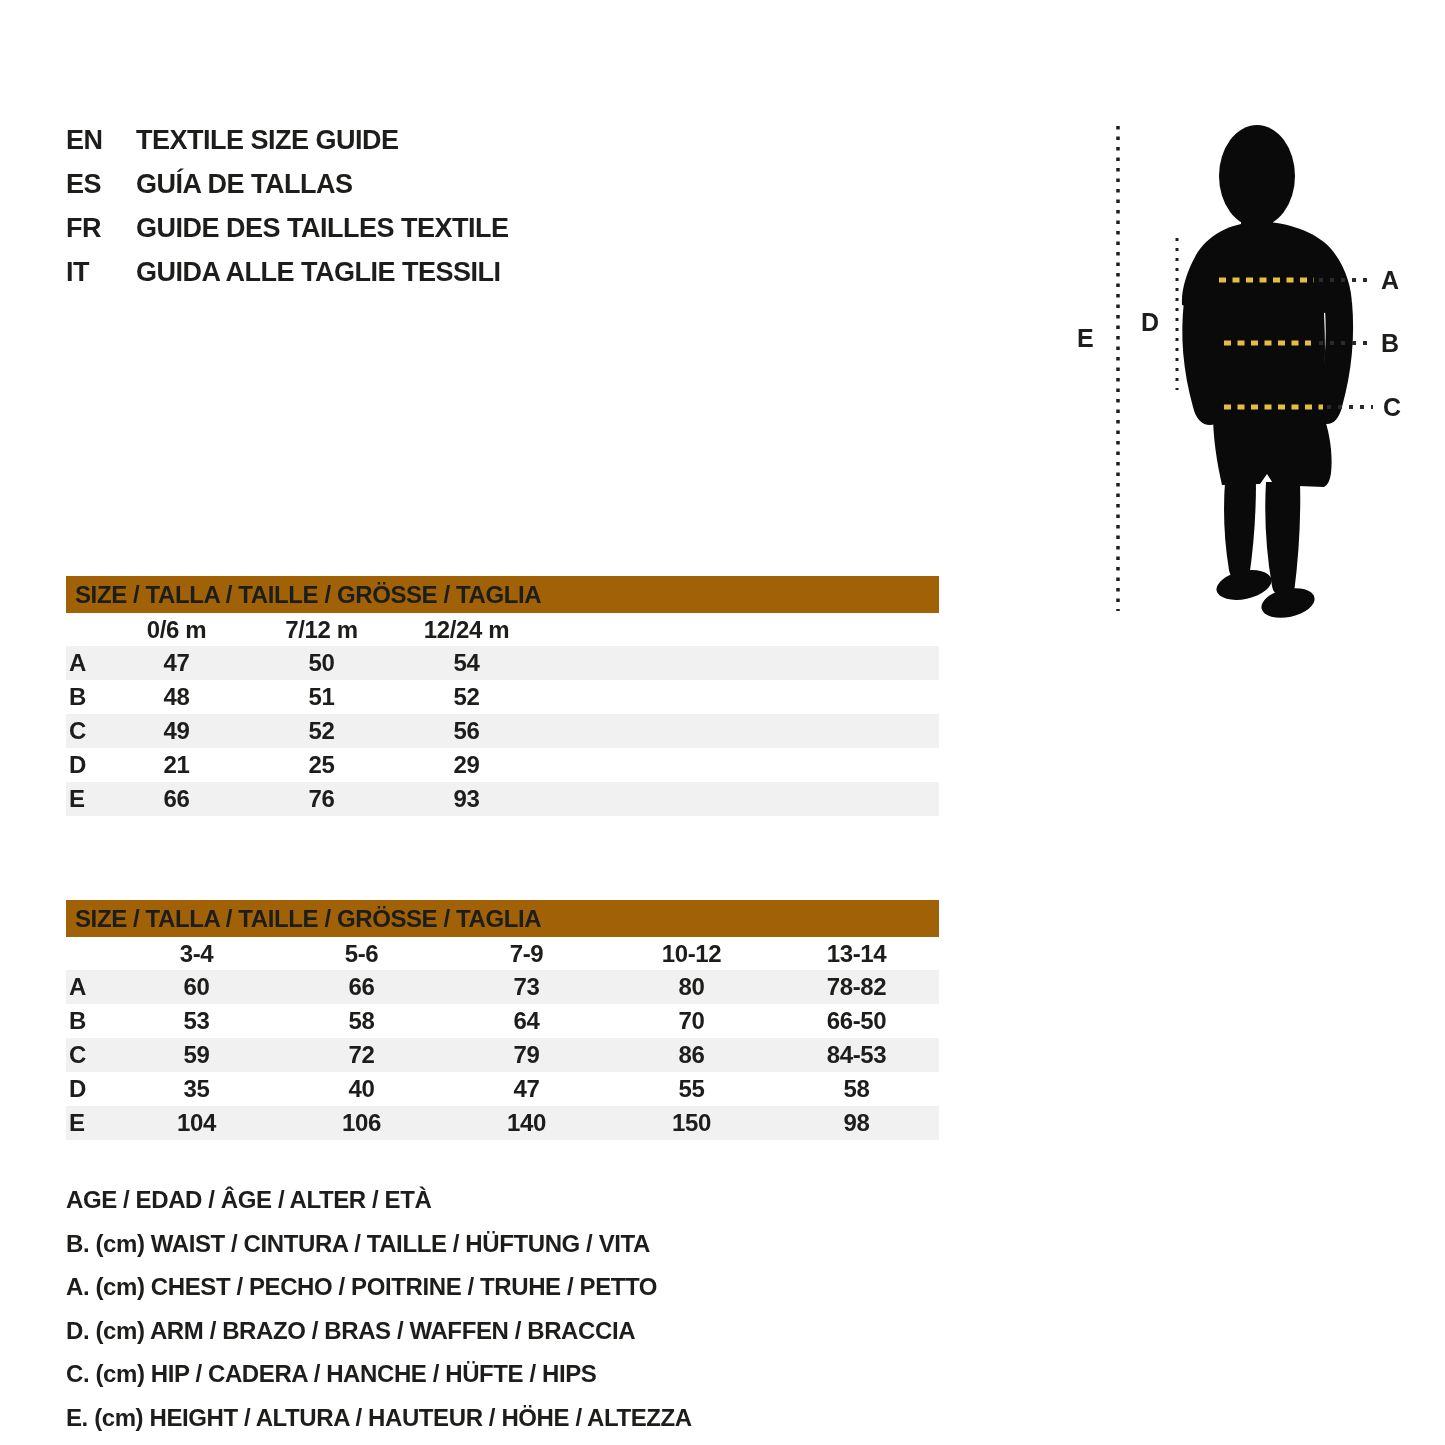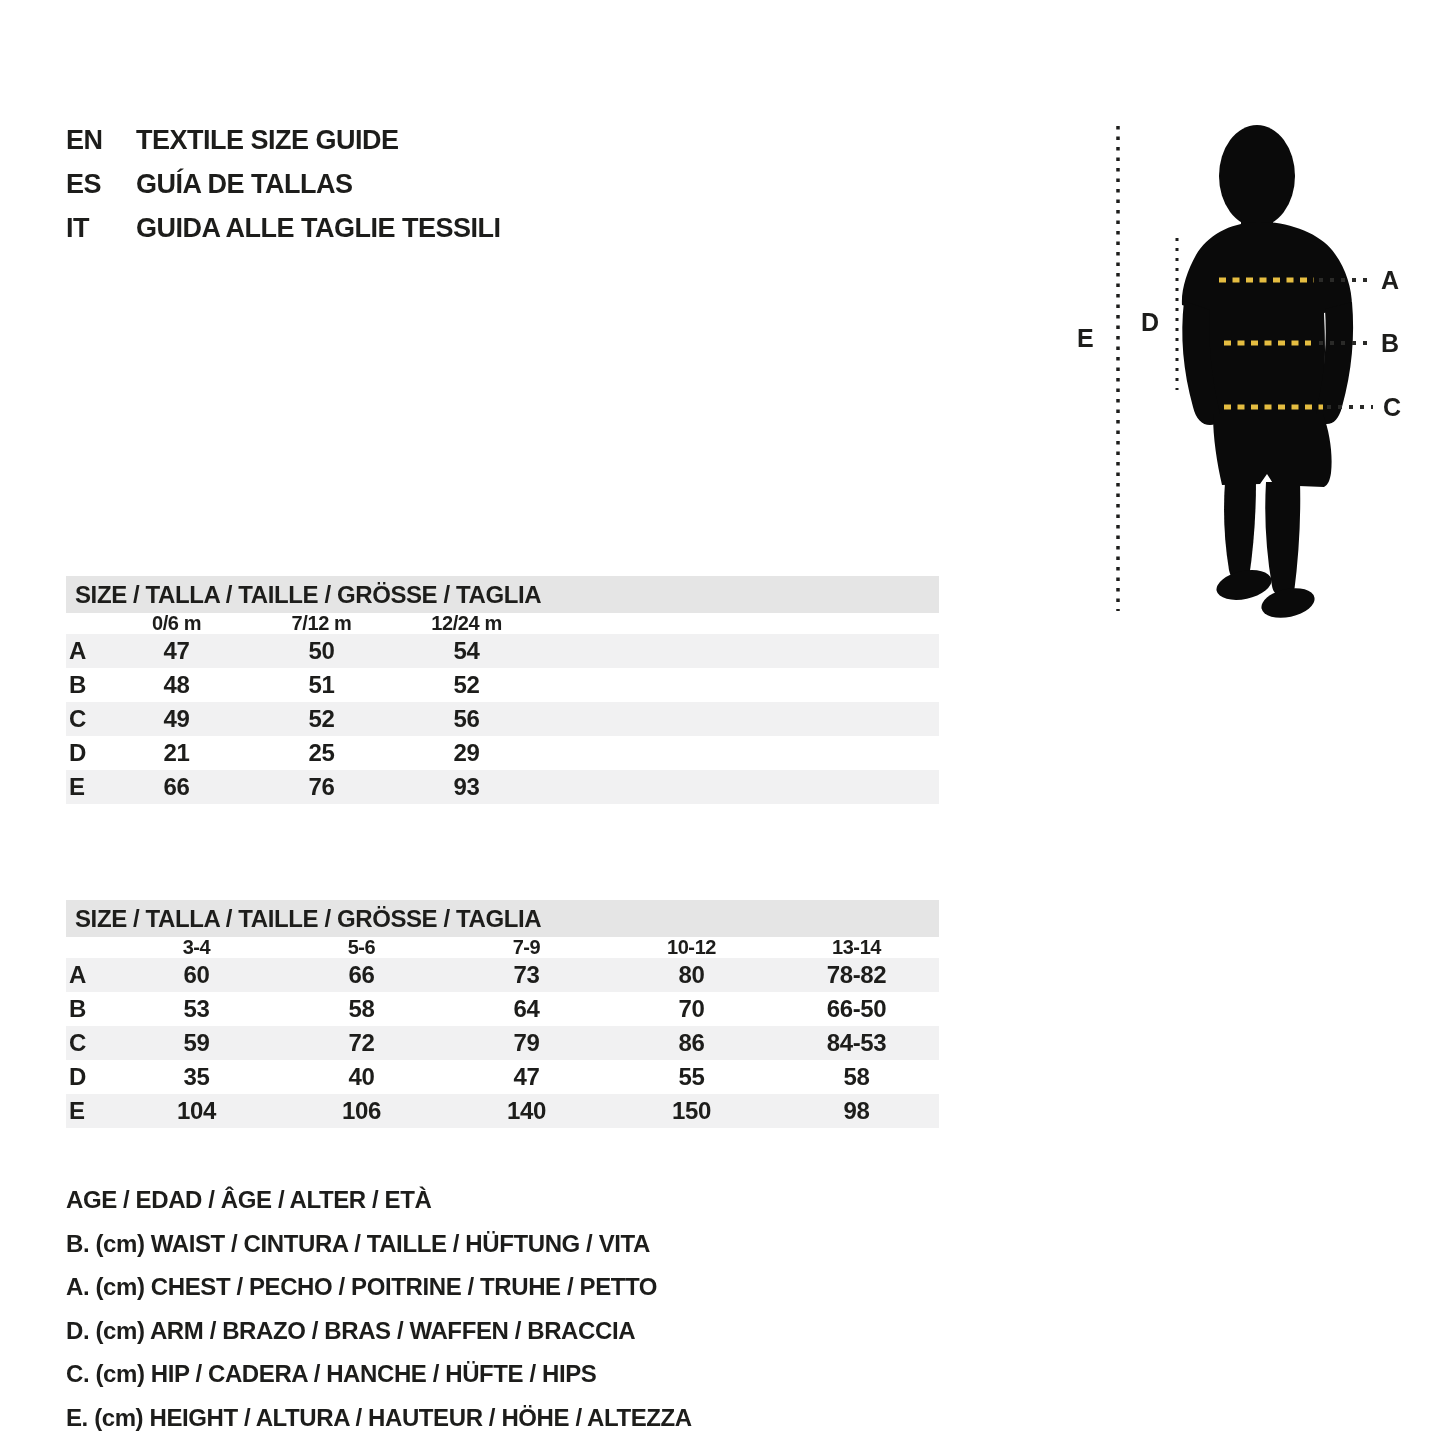--- a/index.html
+++ b/index.html
@@ -16,24 +16,24 @@
   .lang-row { display:flex; height:44px; align-items:center;
               font-size:27px; font-weight:700; letter-spacing:-0.5px; }
   .lang-code { width:70px; }
 
   
   .table-title { position:absolute; left:55px; font-size:24px; font-weight:700;
                  letter-spacing:-0.4px; white-space:nowrap; }
 
   
   .size-table { position:absolute; left:55px; width:873px; }
-  .size-bar { height:37px; background:#e5e5e5; display:flex; align-items:center;
+  .size-bar { height:37px; background:#a16207; display:flex; align-items:center;
               padding-left:9px; font-size:24px; font-weight:700; letter-spacing:-0.4px; }
-  .hdr-row { height:21px; display:flex; align-items:center;
-             font-size:20px; font-weight:700; letter-spacing:-0.4px; }
+  .hdr-row { height:33px; display:flex; align-items:center;
+             font-size:24px; font-weight:700; letter-spacing:-0.4px; }
   .t-row { height:34px; display:flex; align-items:center;
            font-size:24px; font-weight:700; letter-spacing:-0.4px; }
   .t-row.striped { background:#f1f1f2; }
   .babies .lbl { width:38px; padding-left:3px; }
   .babies .cell { width:145px; text-align:center; }
   .children .lbl { width:48px; padding-left:3px; }
   .children .cell { width:165px; text-align:center; }
 
   
   .legend { position:absolute; left:55px; top:1130px; }
@@ -51,20 +51,24 @@
 <div class="canvas">
 
   <div class="lang-block">
     <div class="lang-row">
       <span class="lang-code">EN</span>
       <span class="lang-title">TEXTILE SIZE GUIDE</span>
     </div>
     <div class="lang-row">
       <span class="lang-code">ES</span>
       <span class="lang-title">GUÍA DE TALLAS</span>
+    </div>
+    <div class="lang-row">
+      <span class="lang-code">FR</span>
+      <span class="lang-title">GUIDE DES TAILLES TEXTILE</span>
     </div>
     <div class="lang-row">
       <span class="lang-code">IT</span>
       <span class="lang-title">GUIDA ALLE TAGLIE TESSILI</span>
     </div>
   </div>
 
   <div class="figure">
     <svg width="395" height="530" viewBox="0 0 395 530">
       <g fill="#0a0a0a" stroke="none">

